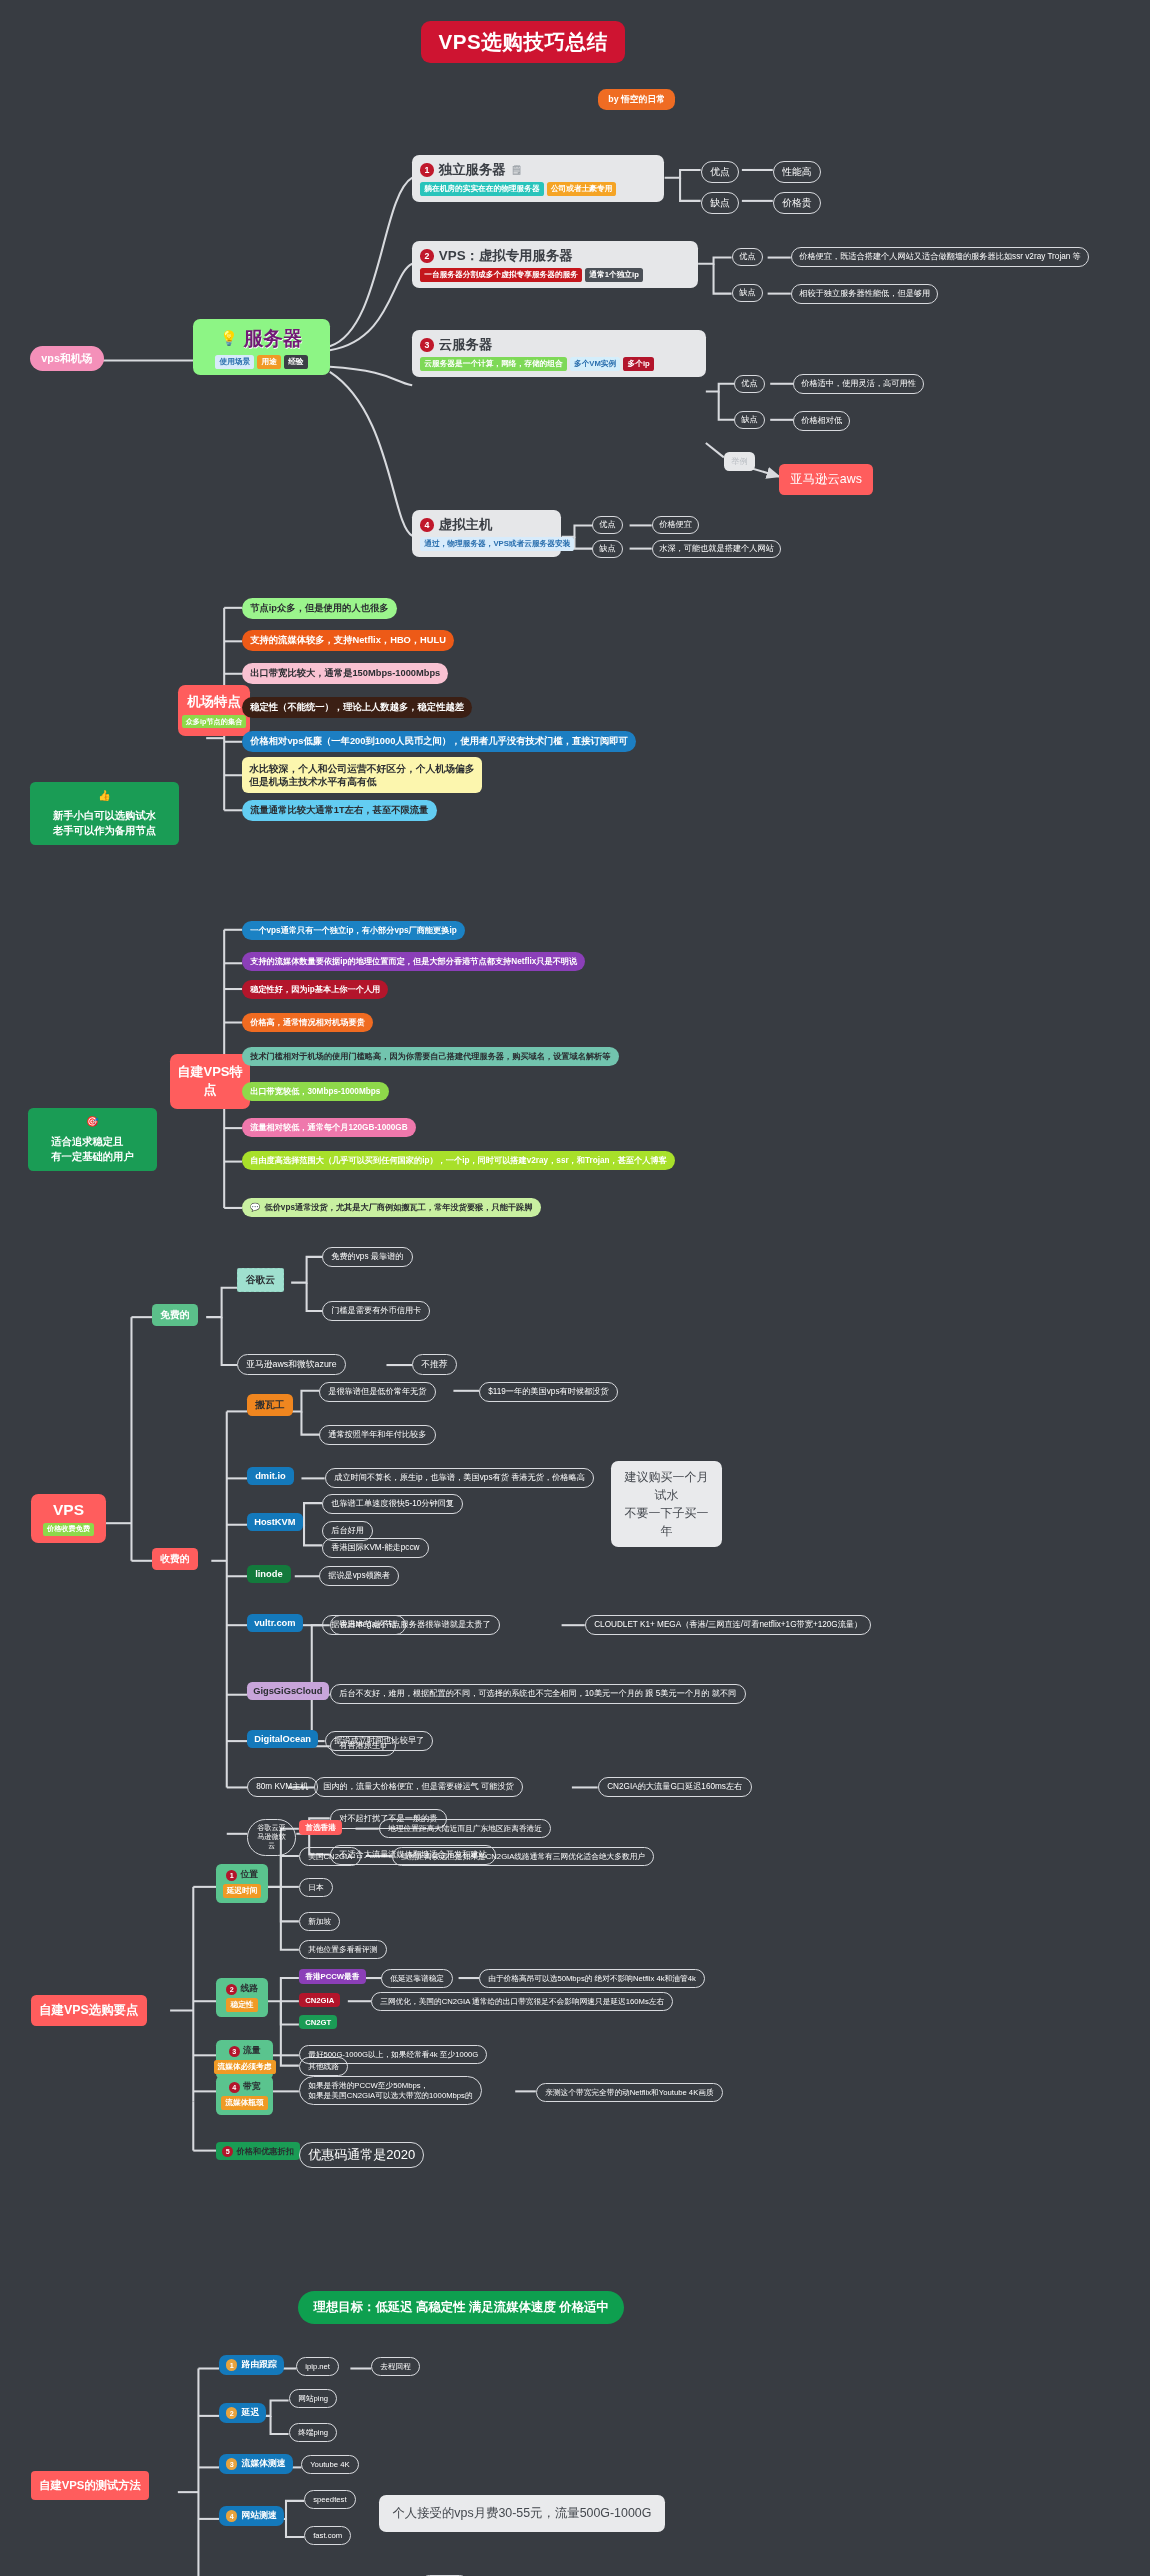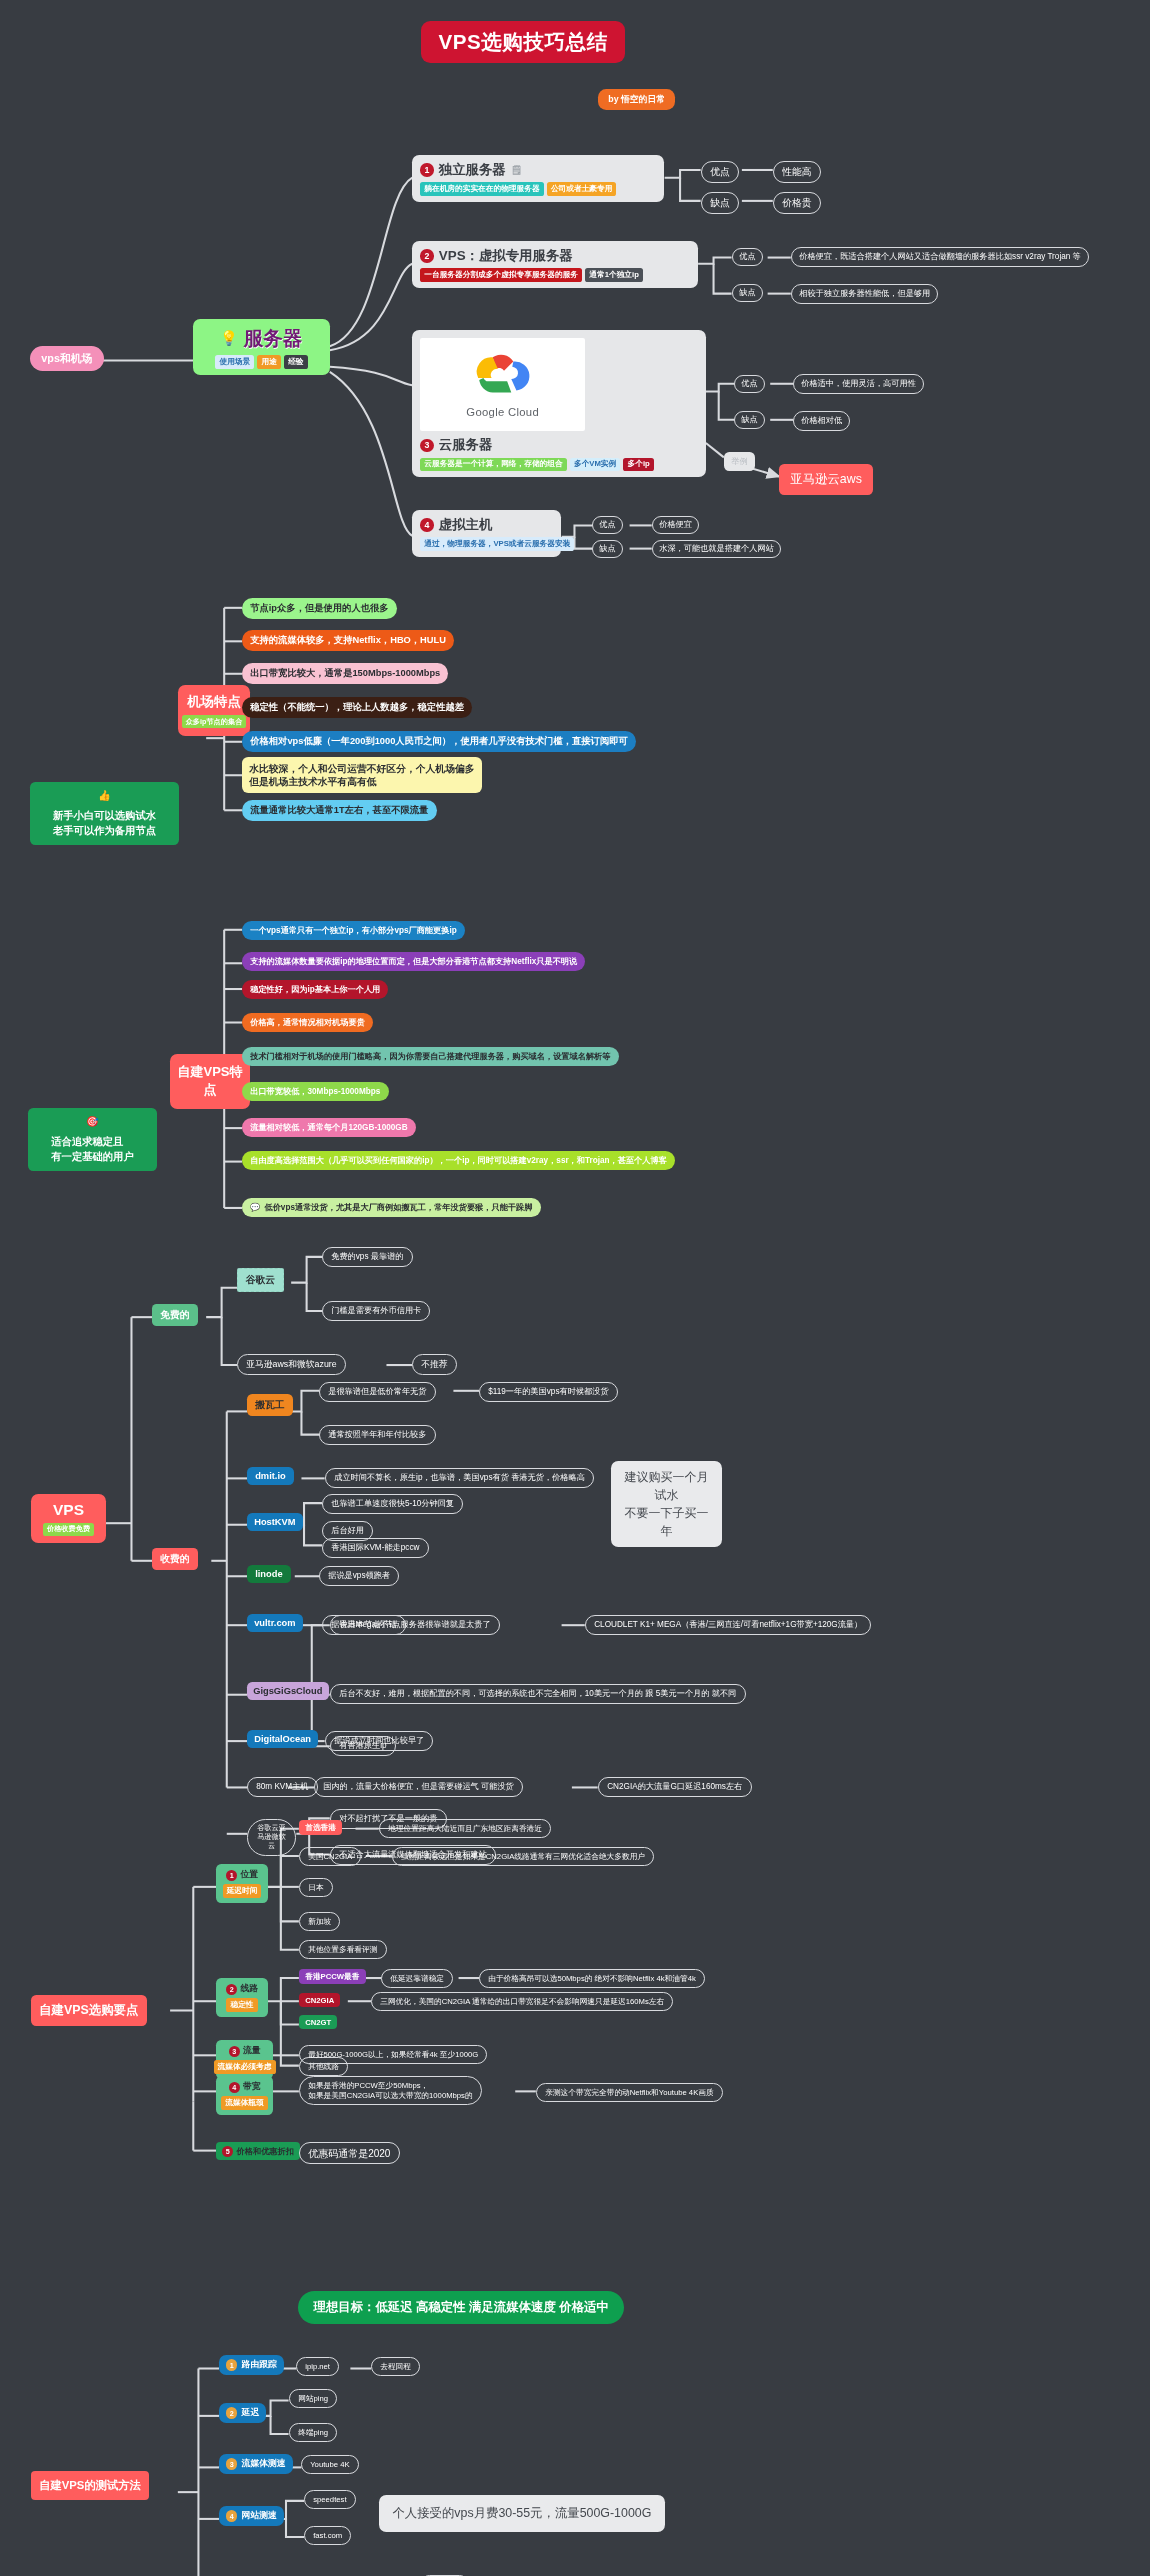--- a/index.html
+++ b/index.html
@@ -235,29 +235,20 @@
     <span class="tag" style="background:#c4161c;color:#fff;">一台服务器分割成多个虚拟专享服务器的服务</span>
     <span class="tag" style="background:#4b5057;color:#fff;">通常1个独立ip</span>
   </div>
 </div>
 <div class="node pill" style="left:732px;top:248px;font-size:8.2px;padding:2.6px 6.2px;">优点</div>
 <div class="node pill" style="left:732px;top:284px;font-size:8.2px;padding:2.6px 6.2px;">缺点</div>
 <div class="node pill" style="left:791px;top:247px;font-size:8.2px;padding:3.6px 7.2px;">价格便宜，既适合搭建个人网站又适合做翻墙的服务器比如ssr v2ray Trojan 等</div>
 <div class="node pill" style="left:791px;top:284px;font-size:8.2px;padding:3.6px 7.2px;">相较于独立服务器性能低，但是够用</div>
 
 <div class="node card" style="left:412px;top:330px;width:294px;">
-  <div class="gcard" style="width:165px;height:93px;margin:2.1px 0 5.2px 0;">
-    <svg width="62" height="52" viewBox="0 0 60 50">
-      <path d="M20 6 a14 14 0 0 1 20 4 l-9 9 a6 6 0 0 0 -8 -2 z" fill="#ea4335"></path>
-      <path d="M40 10 a14 14 0 0 1 3 28 l-5 -11 a6 6 0 0 0 1 -12 z" fill="#4285f4"></path>
-      <path d="M6 26 a14 14 0 0 1 14 -20 l5 11 a6 6 0 0 0 -6 9 z" fill="#fbbc05"></path>
-      <path d="M7 28 a14 14 0 0 0 13 12 l18 0 -4 -11 -20 0 a6 6 0 0 1 -3 -3z" fill="#34a853"></path>
-    </svg>
-    <div class="gtext">Google Cloud</div>
-  </div>
   <div class="hd">
     <span class="num">3</span>
     <span>云服务器</span>
   </div>
   <div class="tagrow">
     <span class="tag" style="background:#7ed957;color:#fff;">云服务器是一个计算，网络，存储的组合</span>
     <span class="tag" style="background:#d4eefb;color:#2a6fae;">多个VM实例</span>
     <span class="tag" style="background:#b3152b;color:#fff;">多个ip</span>
   </div>
 </div>
@@ -431,21 +422,21 @@
   <span class="tag" style="background:#f09a25;color:#fff;">流媒体瓶颈</span>
 </div>
 <div class="node pill wrap" style="left:299px;top:2076px;font-size:7.7px;white-space:pre-line;">如果是香港的PCCW至少50Mbps，
 如果是美国CN2GIA可以选大带宽的1000Mbps的</div>
 <div class="node pill" style="left:536px;top:2083px;font-size:7.7px;">亲测这个带宽完全带的动Netflix和Youtube 4K画质</div>
 
 <div class="node" style="left:216px;top:2142px;background:#1a9c55;border-radius:4.1px;padding:3.6px 6.2px;display:flex;flex-direction:row;align-items:center;gap:3.1px;">
   <span class="numsm">5</span>
   <span style="color:#2a2d31;font-size:8.2px;font-weight:bold;">价格和优惠折扣</span>
 </div>
-<div class="node pill" style="left:299px;top:2142px;font-size:10px;">优惠码通常是2020</div>
+<div class="node pill" style="left:299px;top:2142px;font-size:13px;">优惠码通常是2020</div>
 
 <div class="node" style="left:298px;top:2291px;background:#0e9f4f;color:#fff;border-radius:515px;padding:8.2px 15.5px;font-size:12.4px;font-weight:bold;">理想目标：低延迟 高稳定性 满足流媒体速度 价格适中</div>
 
 <div class="node" style="left:31px;top:2471px;background:#ff5d5d;color:#fff;border-radius:4.1px;padding:7.2px 8.2px;font-size:11.3px;font-weight:bold;">自建VPS的测试方法</div>
 
 <div class="node" style="left:219px;top:2355px;background:#1479bb;border-radius:7.2px;padding:4.1px 7.2px;display:flex;flex-direction:row;align-items:center;gap:4.1px;">
   <span class="numsm numorange">1</span>
   <span style="color:#fff;font-size:8.8px;font-weight:bold;">路由跟踪</span>
 </div>
 <div class="node pill" style="left:296px;top:2357px;font-size:7.7px;">ipip.net</div>

